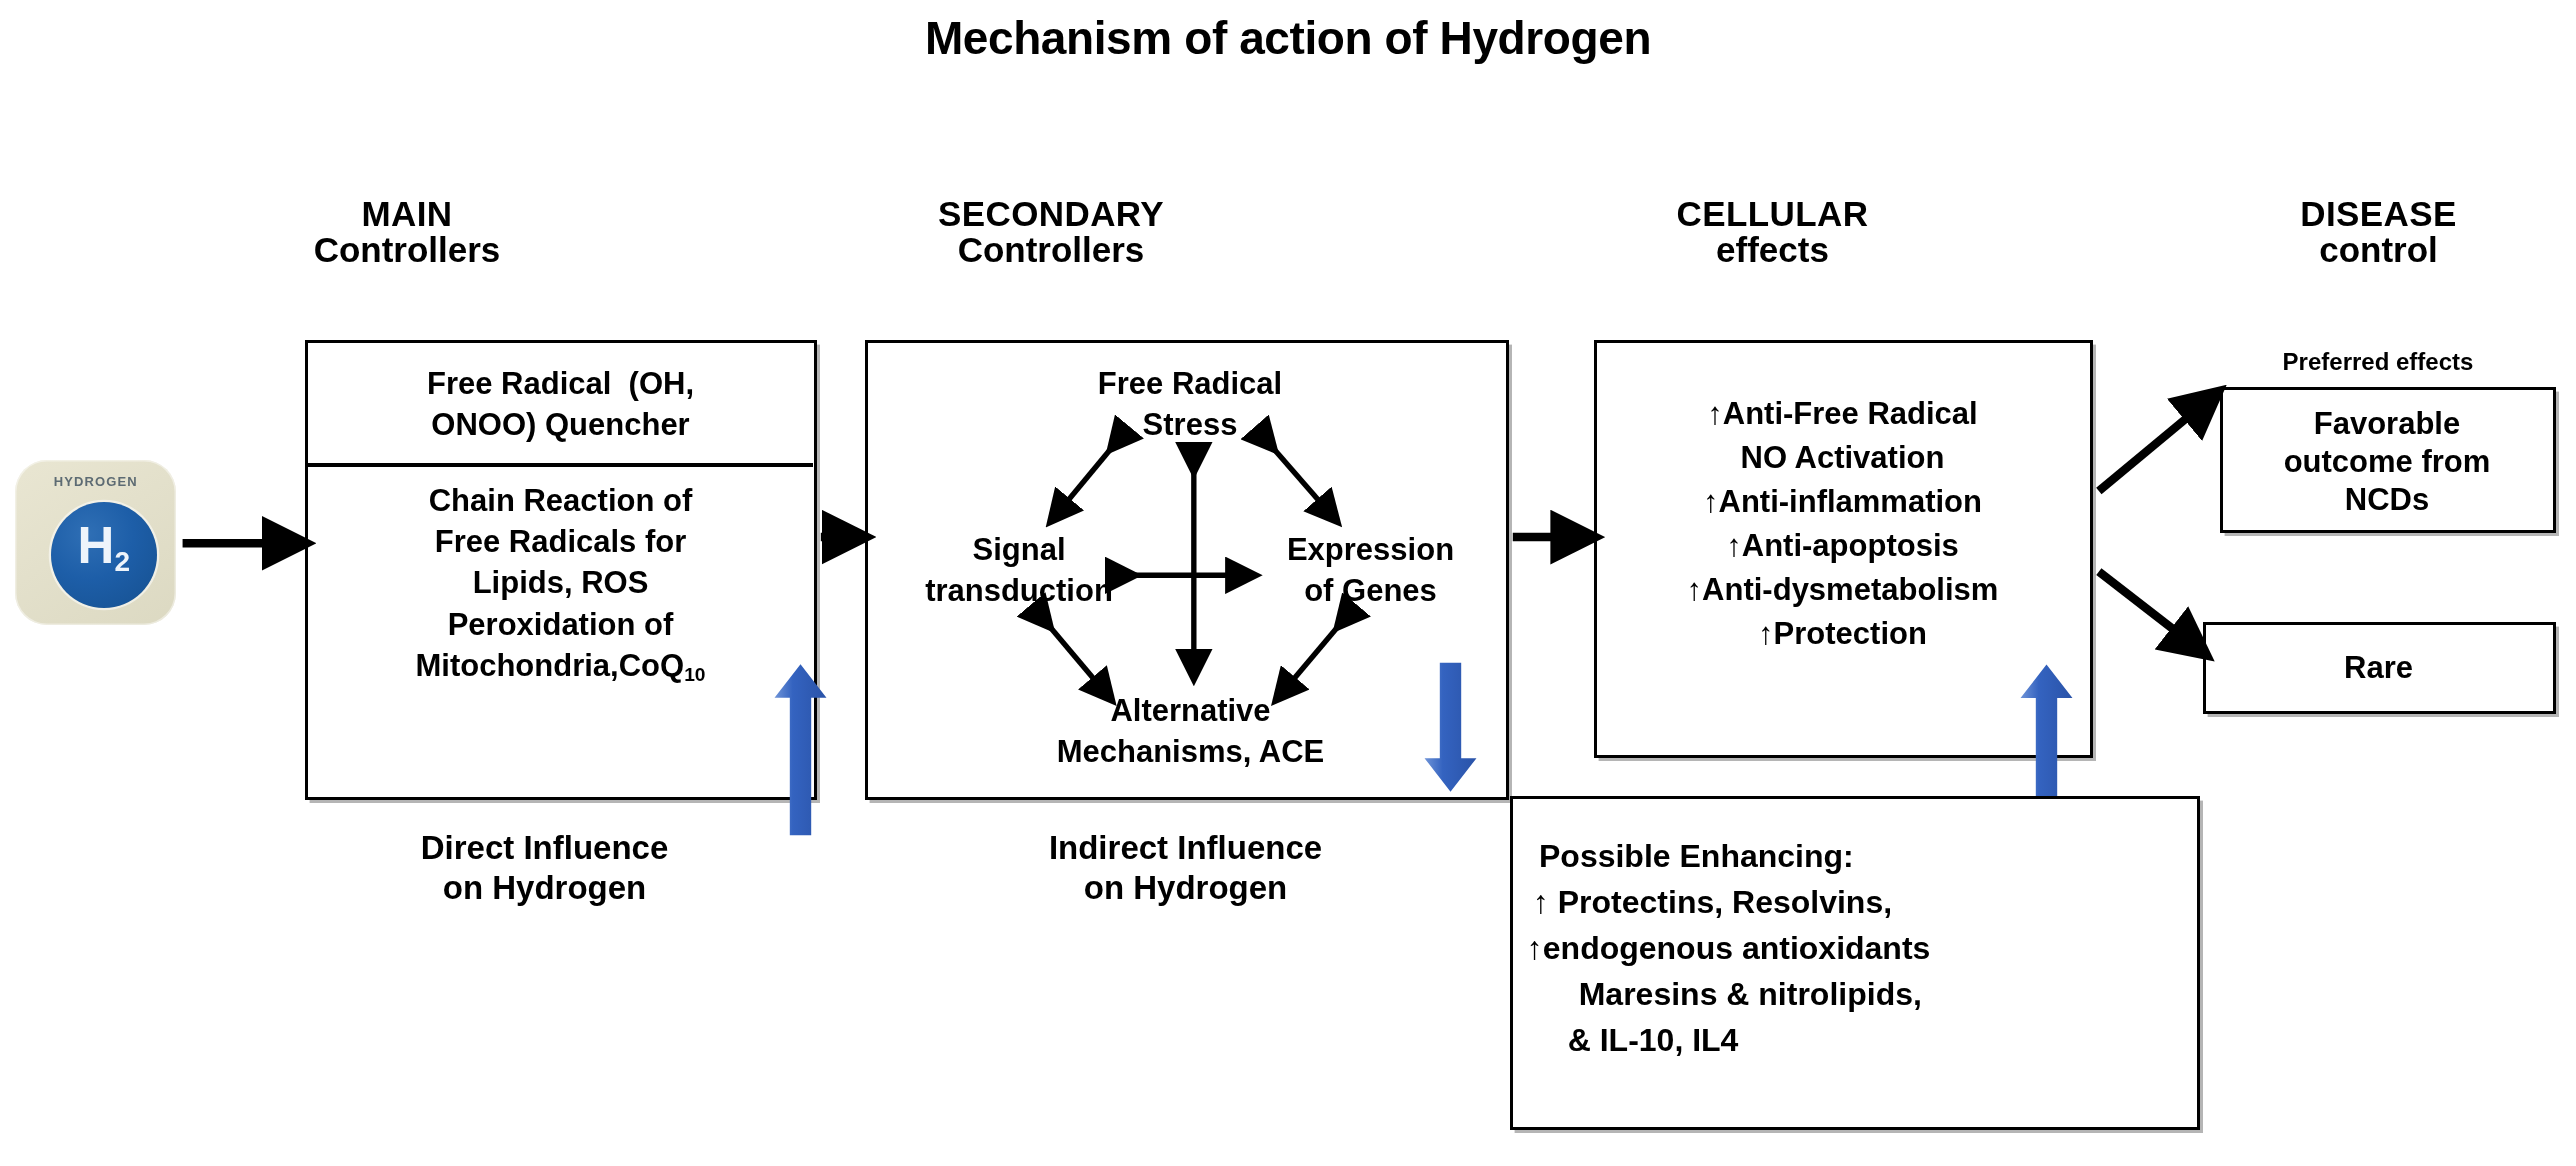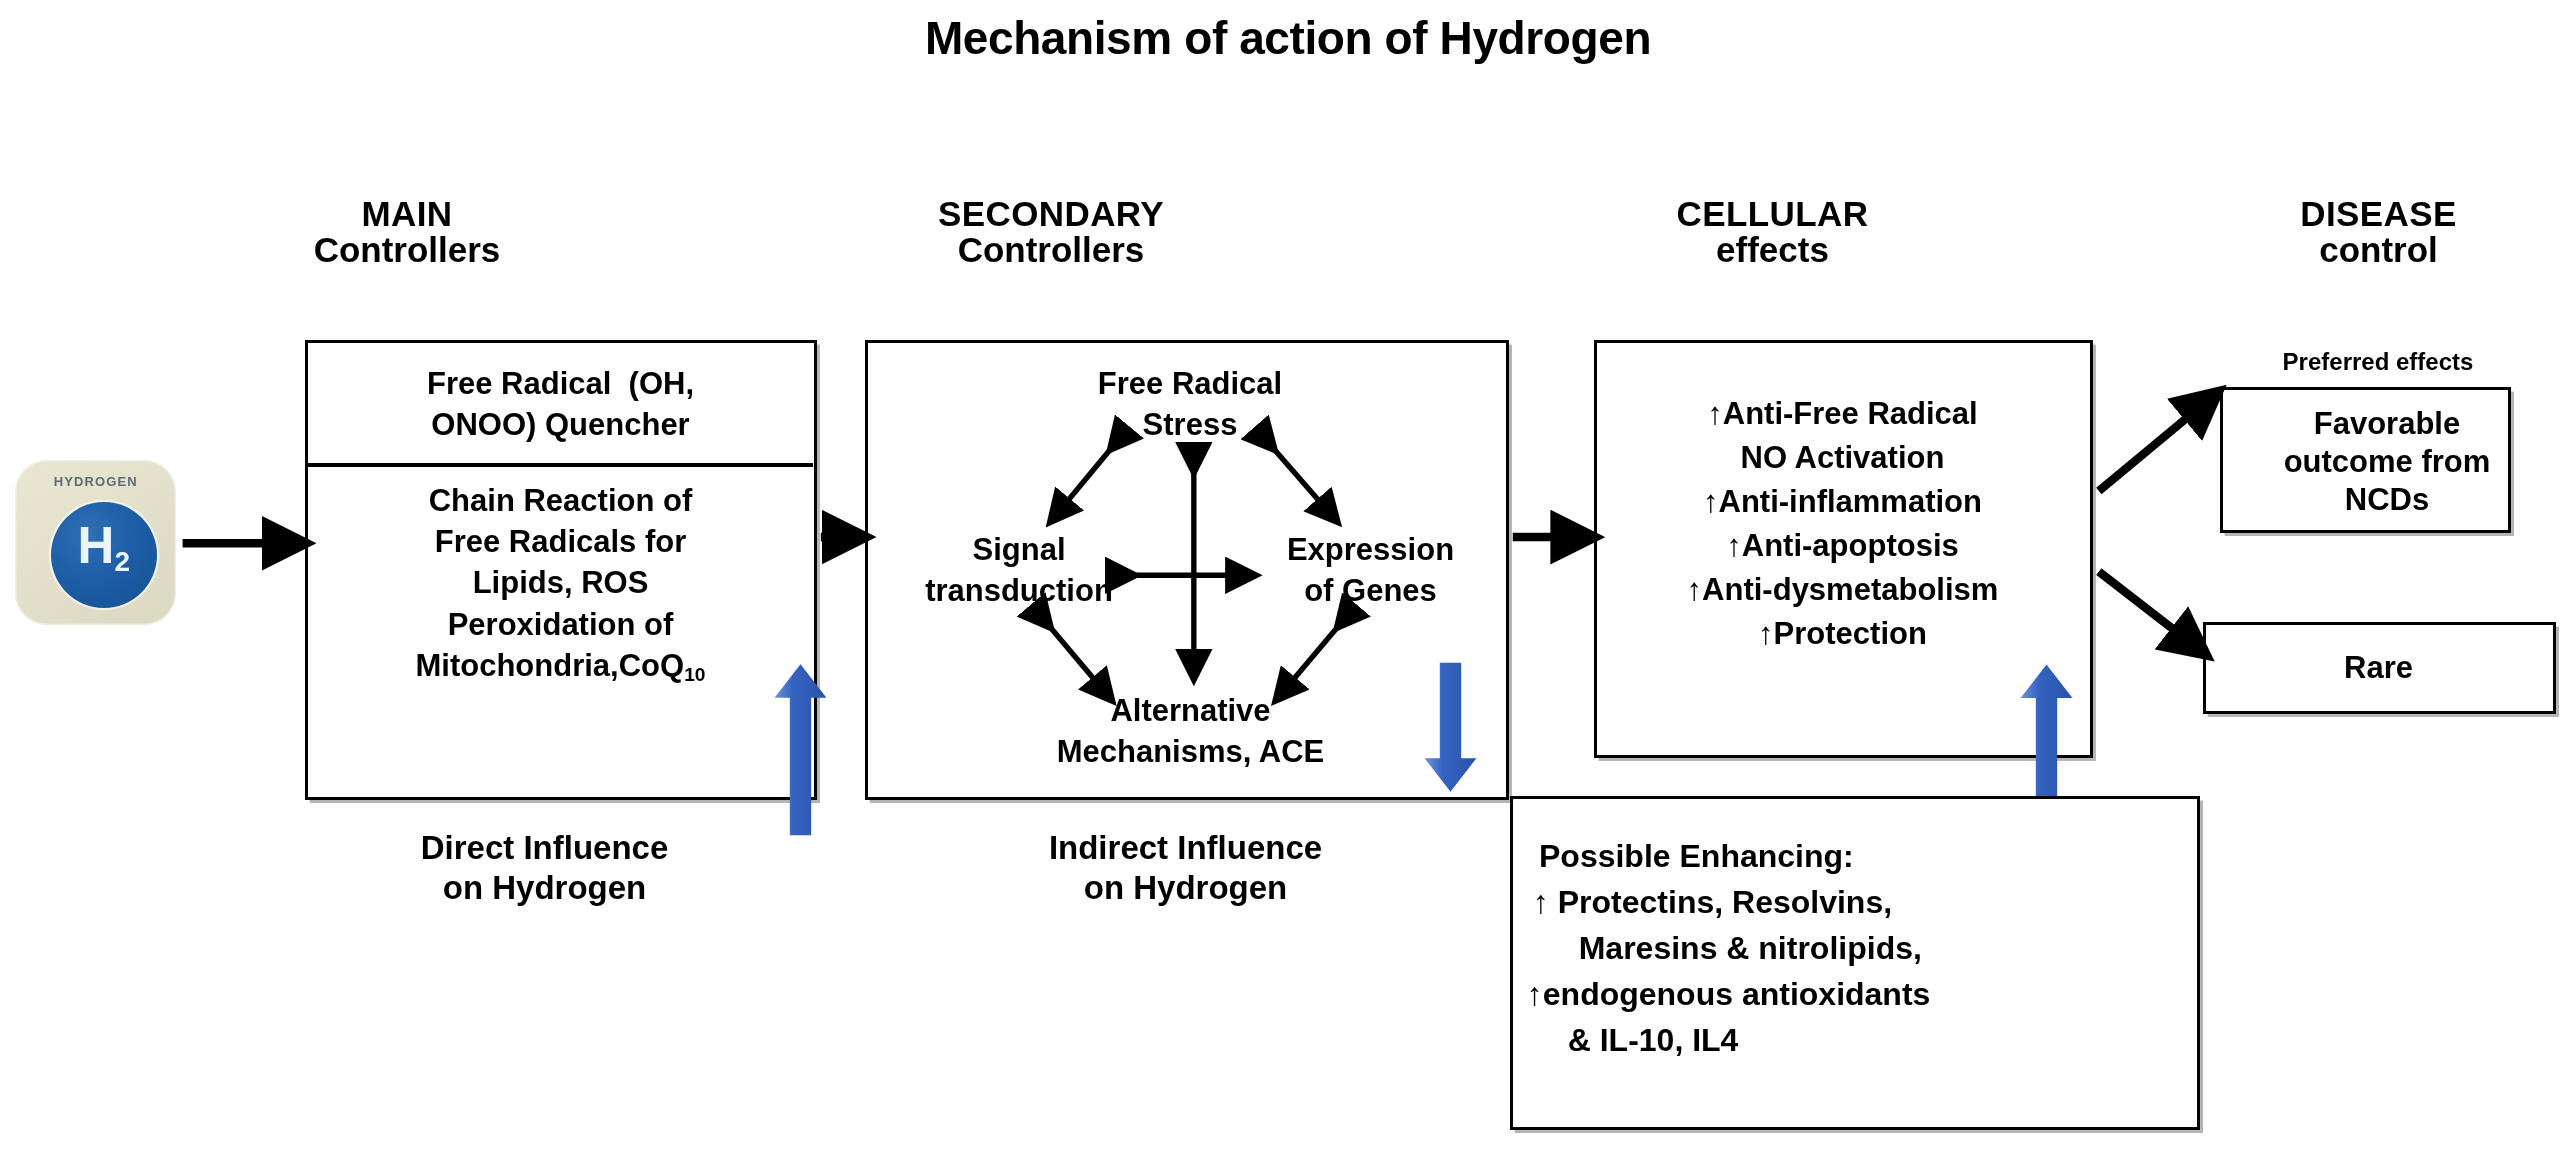--- a/index.html
+++ b/index.html
@@ -263,29 +263,29 @@
         </linearGradient>
       </defs>
       <polygon points="36,4 70,48 50,48 50,298 22,298 22,48 2,48" fill="url(#bg3)"></polygon>
     </svg>
   </div>
 
   <div class="abs box" style="left:1510px;top:796px;width:690px;height:334px;">
     <div class="abs box-txt" style="left:10.7px;top:34px;width:660px;text-align:left;line-height:1.44;font-size:32px;">
       <div style="padding-left:15.3px;">Possible Enhancing:</div>
       <div style="padding-left:9.2px;">↑ Protectins, Resolvins,</div>
+      <div style="padding-left:3.1px;">↑endogenous antioxidants</div>
       <div style="padding-left:55px;">Maresins &amp; nitrolipids,</div>
-      <div style="padding-left:3.1px;">↑endogenous antioxidants</div>
       <div style="padding-left:44px;">&amp;  IL-10, IL4</div>
     </div>
   </div>
 
   <div class="abs cap" style="left:2194px;top:349px;width:368px;">Preferred effects</div>
 
-  <div class="abs box" style="left:2220px;top:387px;width:291px;height:146px;">
+  <div class="abs box" style="left:2220px;top:387px;width:336px;height:146px;">
     <div class="abs box-txt" style="left:0;top:15.3px;width:328px;line-height:1.22;">
       <div>Favorable</div>
       <div>outcome from</div>
       <div>NCDs</div>
     </div>
   </div>
 
   <div class="abs cap" style="left:2194px;top:623px;width:368px;">Adverse effects</div>
 
   <div class="abs box" style="left:2203px;top:622px;width:353px;height:92px;">

